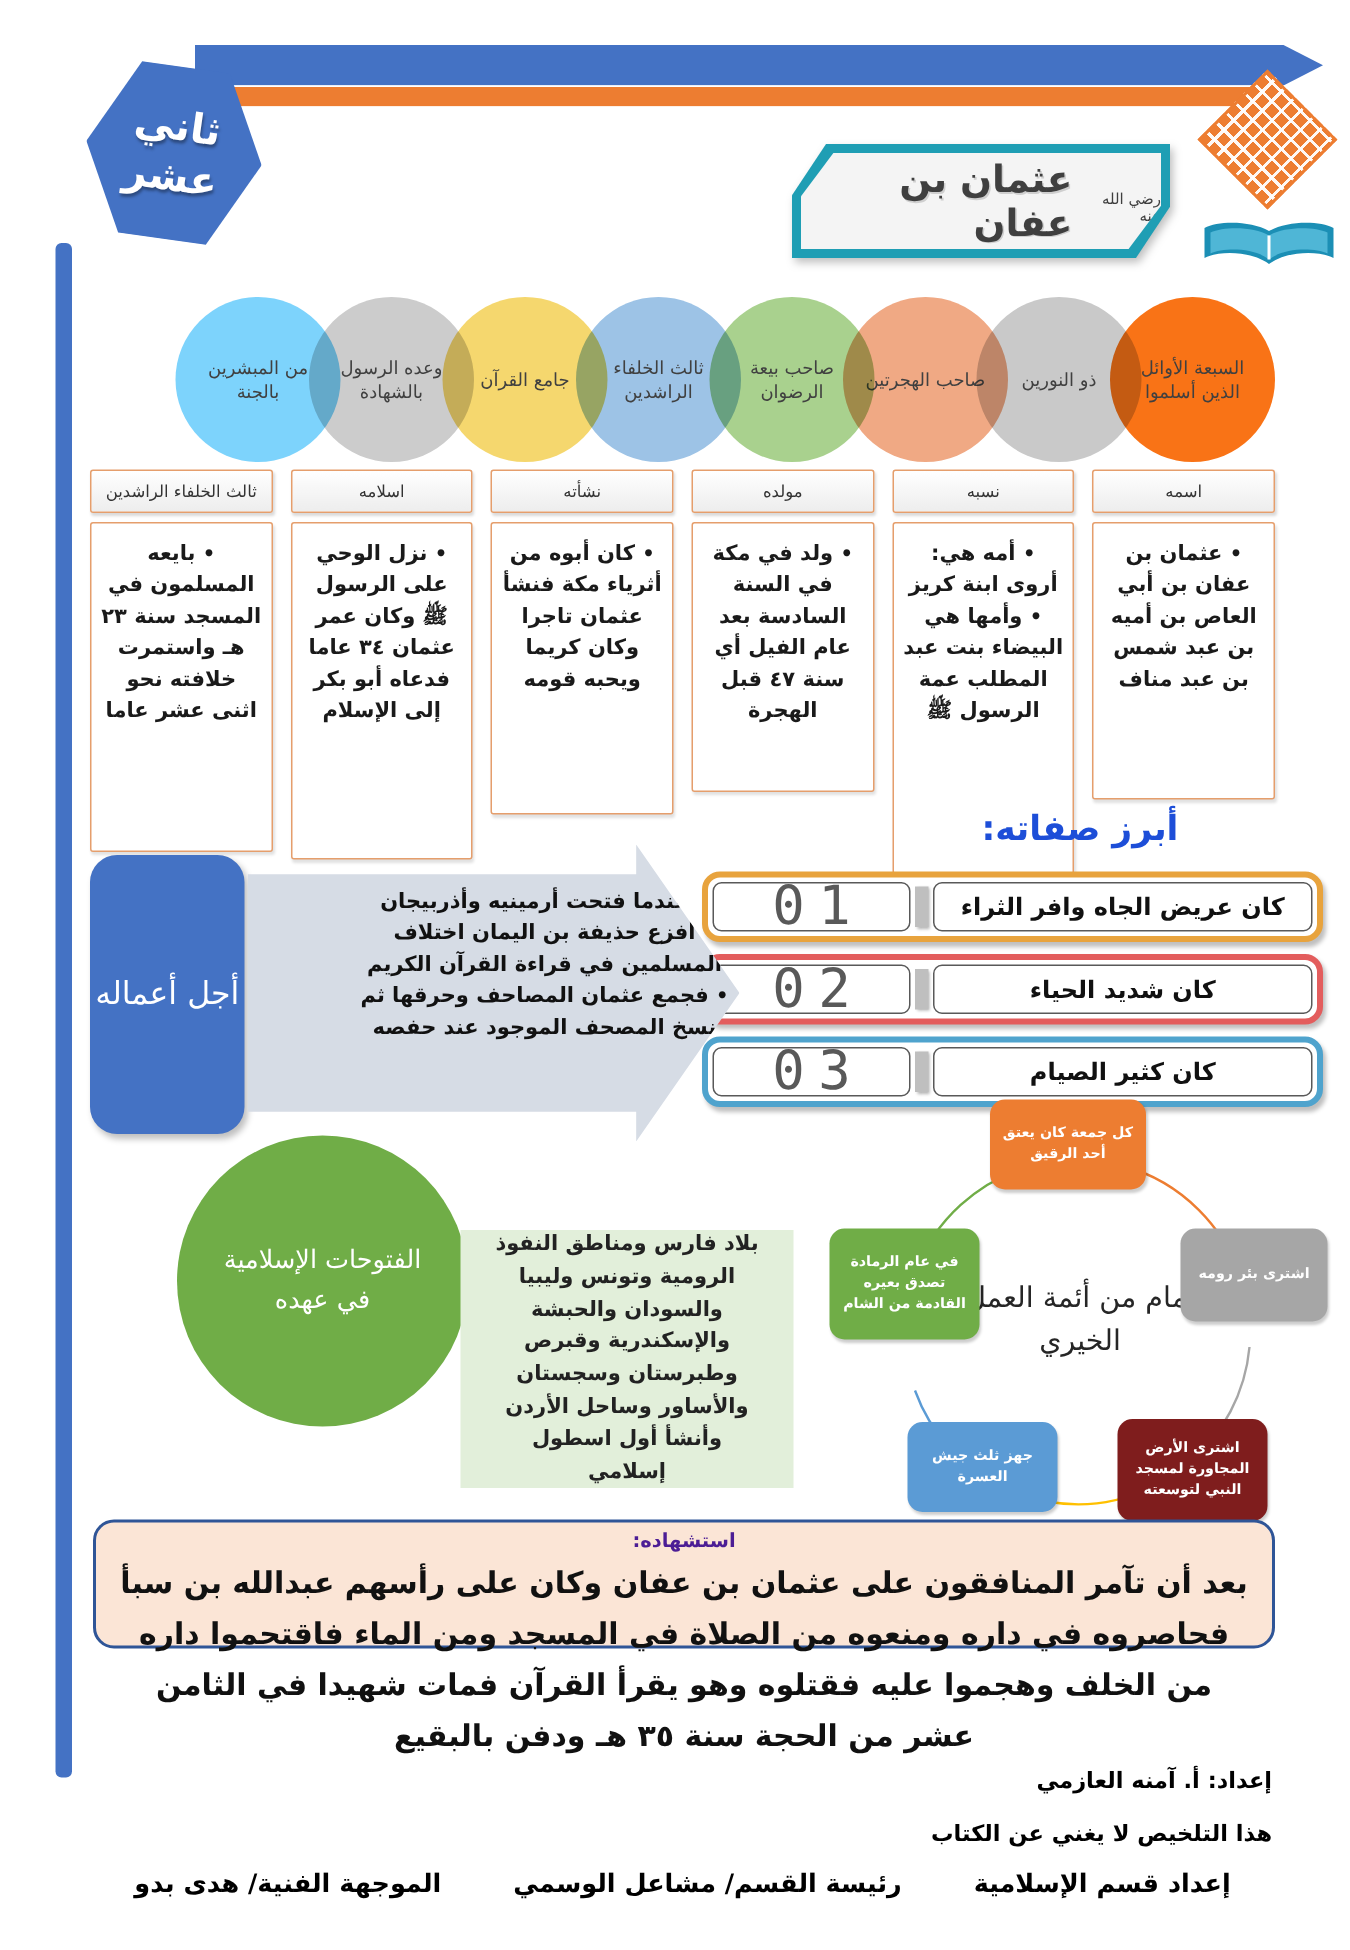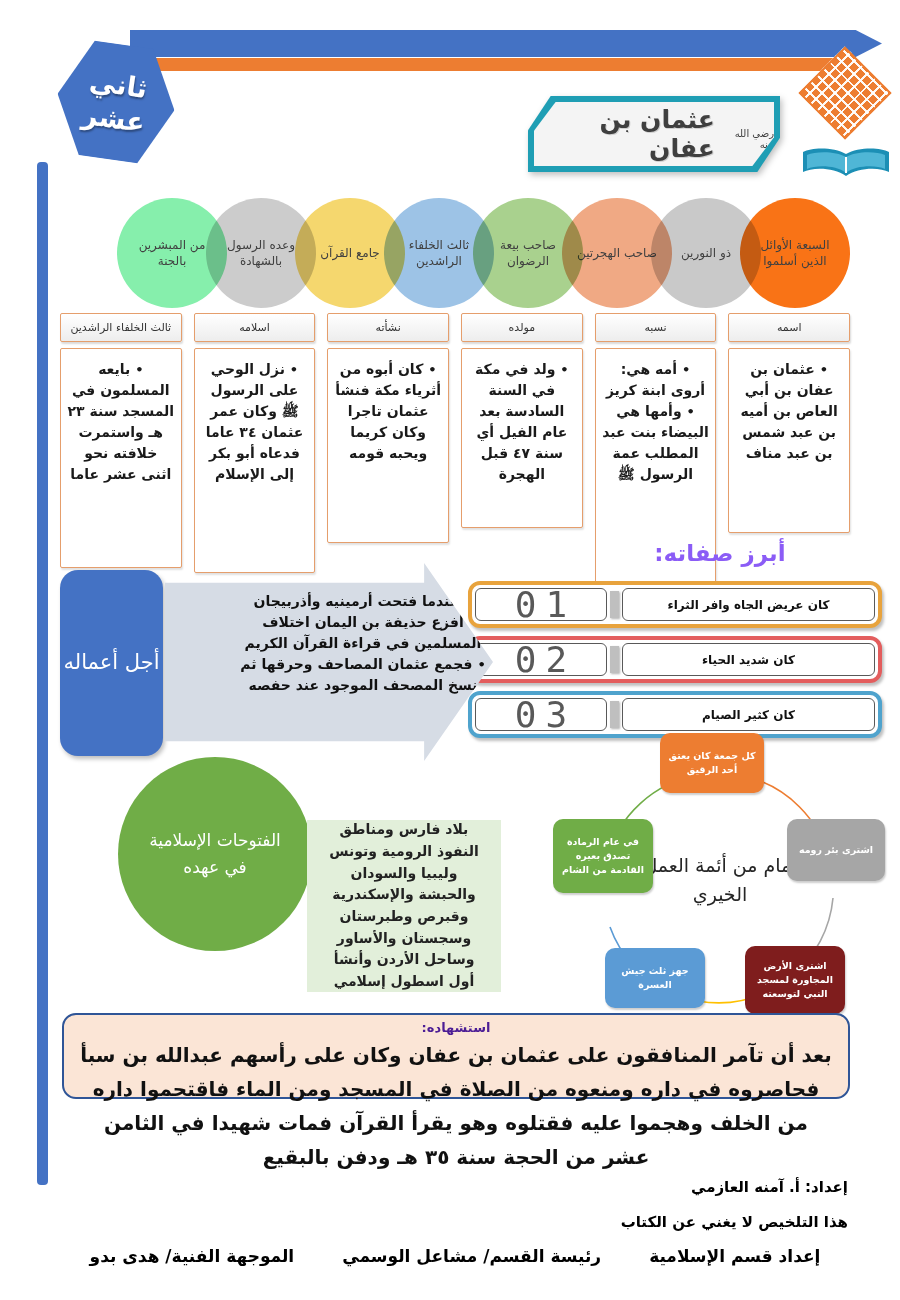--- a/index.html
+++ b/index.html
@@ -43,70 +43,70 @@
   
   .badges{position:absolute;left:108px;top:198px;width:742px;height:114px;
     display:flex;direction:rtl;}
   .badge{width:110px;height:110px;border-radius:50%;flex:0 0 auto;
     display:flex;align-items:center;justify-content:center;text-align:center;
     font-size:12px;line-height:1.35;color:#404040;padding:10px;box-sizing:border-box;
     mix-blend-mode:multiply;}
   .badge:not(:first-child){margin-right:-21px;}
   .bg1{background:#f97316;}.bg2{background:#C9C9C9;}.bg3{background:#F0A984;}
   .bg4{background:#A9D18E;}.bg5{background:#9DC3E6;}.bg6{background:#F5D76E;}
-  .bg7{background:#CCCCCC;}.bg8{background:#86efac;}
+  .bg7{background:#CCCCCC;}.bg8{background:#7dd3fc;}
   
   .columns{position:absolute;left:60px;top:313px;width:790px;
     display:flex;direction:rtl;gap:12px;}
   .col{flex:1;}
   .col-header{height:27px;border:1px solid #E59E6C;border-radius:2px;
     background:linear-gradient(#ffffff,#ededed);
     display:flex;align-items:center;justify-content:center;
     font-size:11px;color:#333;box-shadow:1px 2px 2px rgba(0,0,0,.15);}
   .col-body{margin-top:6px;border:1px solid #E59E6C;border-radius:2px;background:#fff;
     padding:10px 6px;box-sizing:border-box;font-size:14px;font-weight:bold;
     text-align:center;line-height:1.5;box-shadow:1px 2px 2px rgba(0,0,0,.12);}
   .h-c1{height:185px;}.h-c2{height:235px;}.h-c3{height:180px;}
   .h-c4{height:195px;}.h-c5{height:225px;}.h-c6{height:220px;}
   .dot{font-size:13px;}
   
   .traits-heading{position:absolute;left:580px;top:540px;width:280px;
-    text-align:center;font-size:23px;font-weight:bold;color:#8b5cf6;}
+    text-align:center;font-size:23px;font-weight:bold;color:#1d4ed8;}
   .traits{position:absolute;left:468px;top:581px;width:414px;}
   .trait{height:47px;border-radius:12px;background:#fff;margin-bottom:8px;
     display:flex;direction:ltr;align-items:stretch;box-sizing:border-box;
     box-shadow:2px 3px 3px rgba(0,0,0,.25);}
   .t1{border:4px solid #E8A33D;}
   .t2{border:4px solid #E35D5D;}
   .t3{border:4px solid #4FA3CD;}
   .trait-num{width:132px;margin:3px;border:1.5px solid #595959;border-radius:6px;
     display:flex;align-items:center;justify-content:center;
     font-family:"DejaVu Sans Mono",monospace;font-size:36px;color:#595959;
     letter-spacing:9px;padding-left:9px;box-sizing:border-box;}
   .trait-div{width:9px;background:#BFBFBF;align-self:center;height:70%;
     box-shadow:1px 1px 2px rgba(0,0,0,.3);}
   .trait-label{flex:1;margin:3px;border:1.5px solid #595959;border-radius:6px;
     display:flex;align-items:center;justify-content:center;
-    font-size:12px;font-weight:bold;color:#111;direction:rtl;}
+    font-size:16px;font-weight:bold;color:#111;direction:rtl;}
   
   .deeds-box{position:absolute;left:60px;top:570px;width:103px;height:186px;
     background:#4472C4;border-radius:18px;display:flex;align-items:center;
     justify-content:center;text-align:center;color:#fff;font-size:21px;line-height:1.5;
     box-shadow:2px 3px 4px rgba(0,0,0,.25);}
   .deeds-arrow{position:absolute;left:165px;top:563px;width:328px;height:198px;
     background:#D6DCE5;
     clip-path:polygon(0 10%,79% 10%,79% 0,100% 50%,79% 100%,79% 90%,0 90%);}
   .deeds-text{position:absolute;right:6px;top:28px;width:248px;text-align:center;
     font-size:14px;font-weight:bold;color:#111;line-height:1.5;}
   
   .conq-circle{position:absolute;left:118px;top:757px;width:194px;height:194px;
     border-radius:50%;background:#70AD47;display:flex;align-items:center;
     justify-content:center;text-align:center;color:#fff;font-size:17px;line-height:1.6;
     padding:18px;box-sizing:border-box;}
-  .conq-box{position:absolute;left:307px;top:820px;width:194px;height:172px;
+  .conq-box{position:absolute;left:307px;top:820px;width:222px;height:172px;
     background:#E2EFDA;display:flex;align-items:center;justify-content:flex-start;
     text-align:center;font-size:14px;font-weight:bold;color:#222;line-height:1.55;
     padding:20px;box-sizing:border-box;}
   
   .charity{position:absolute;left:553px;top:733px;width:334px;height:295px;}
   .charity svg{position:absolute;left:0;top:0;}
   .ch-center{position:absolute;left:87px;top:118px;width:160px;text-align:center;
     font-size:19px;color:#262626;line-height:1.5;}
   .ch-node{position:absolute;border-radius:10px;color:#fff;font-size:9.5px;
     font-weight:bold;display:flex;align-items:center;justify-content:center;

